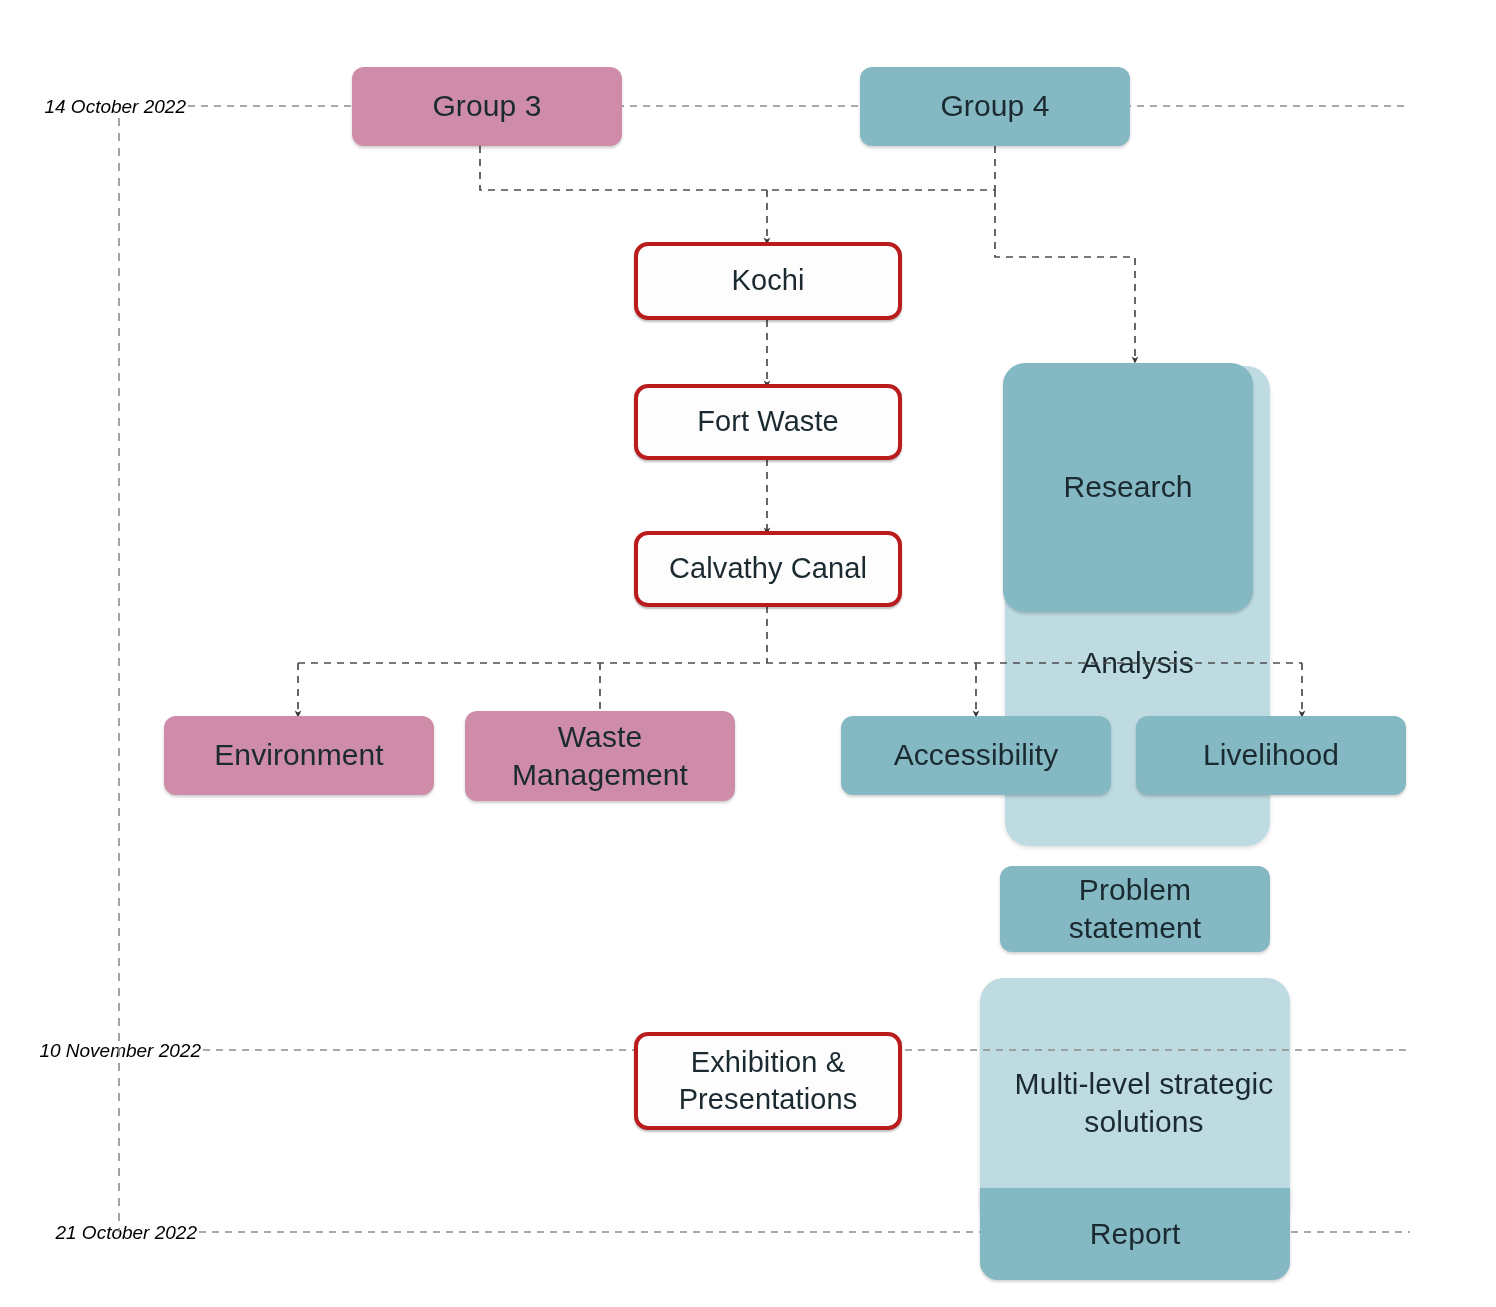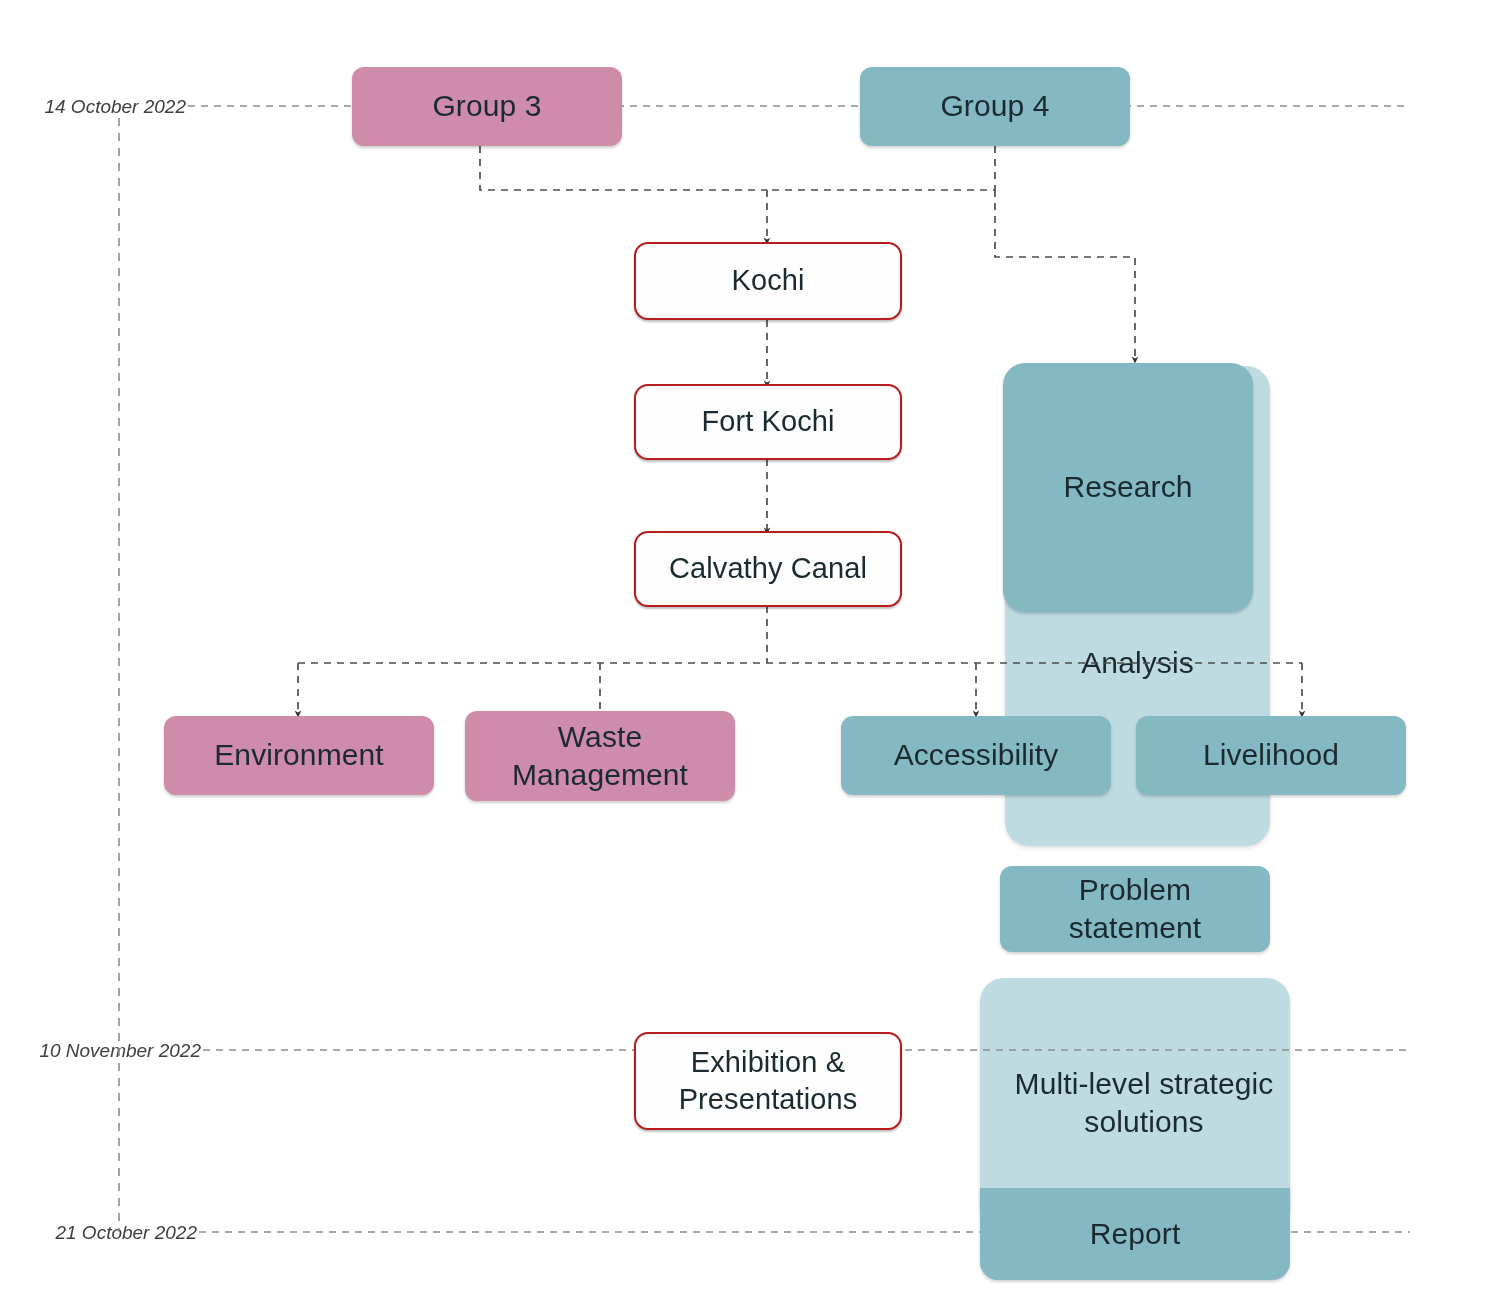--- a/index.html
+++ b/index.html
@@ -39,30 +39,30 @@
     font-size: 30px;
   }
   .node-teal-light {
     background: #bedbe2;
     border-radius: 24px;
     box-shadow: 0 2px 4px rgba(0,0,0,0.13);
     font-size: 30px;
   }
   .node-white {
     background: #fdfdfd;
-    border: 2px solid #b91c1c;
+    border: 4px solid #b91c1c;
     border-radius: 14px;
     box-shadow: 0 2px 2px rgba(0,0,0,0.25);
     font-size: 29px;
   }
   .tl-label {
     position: absolute;
     font-style: italic;
     font-size: 19px;
-    color: #404040;
+    color: #000000;
     white-space: nowrap;
     text-align: right;
   }
   svg.edges {
     position: absolute;
     left: 0;
     top: 0;
     width: 1496px;
     height: 1307px;
     pointer-events: none;
@@ -144,21 +144,21 @@
 
   <div class="node node-teal layer-top" style="left:860px; top:67px; width:270px; height:79px;">
     <span>Group 4</span>
   </div>
 
   <div class="node node-white layer-top" style="left:634px; top:242px; width:268px; height:78px;">
     <span>Kochi</span>
   </div>
 
   <div class="node node-white layer-top" style="left:634px; top:384px; width:268px; height:76px;">
-    <span>Fort Kochi</span>
+    <span>Fort Waste</span>
   </div>
 
   <div class="node node-white layer-top" style="left:634px; top:531px; width:268px; height:76px;">
     <span>Calvathy Canal</span>
   </div>
 
   <div class="node node-pink layer-top" style="left:164px; top:716px; width:270px; height:79px;">
     <span>Environment</span>
   </div>
 

